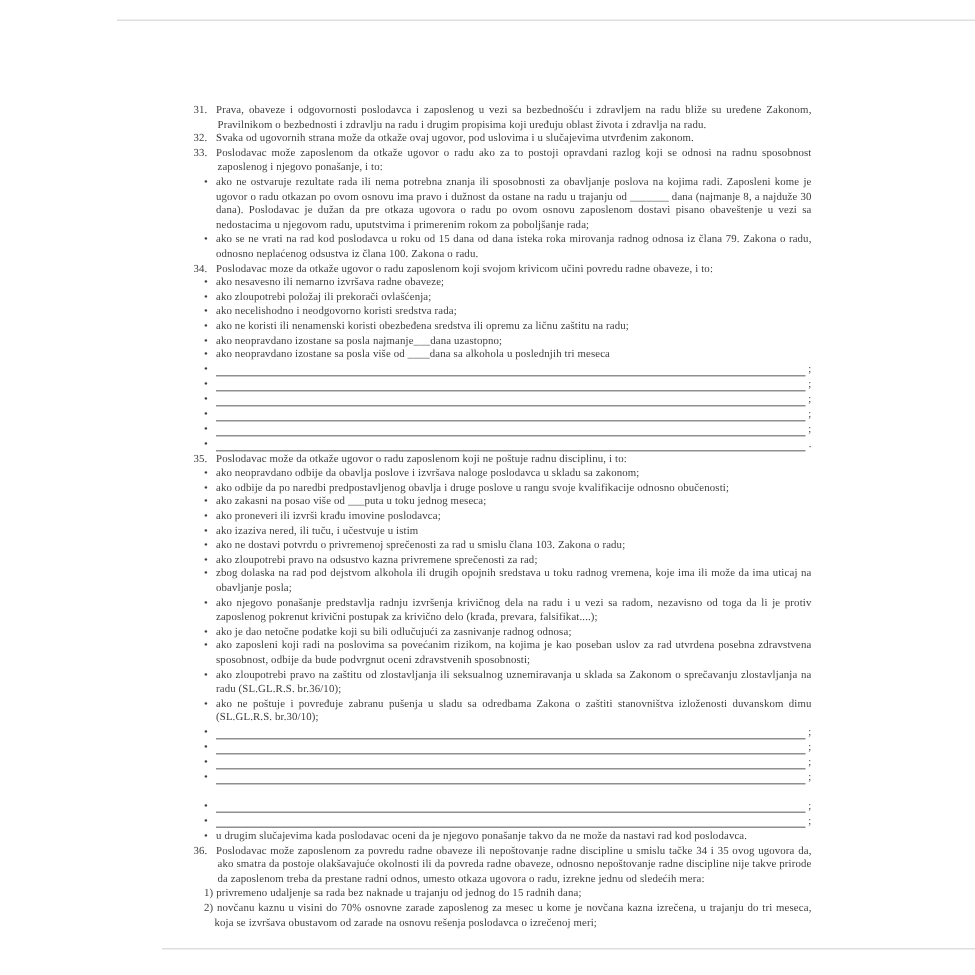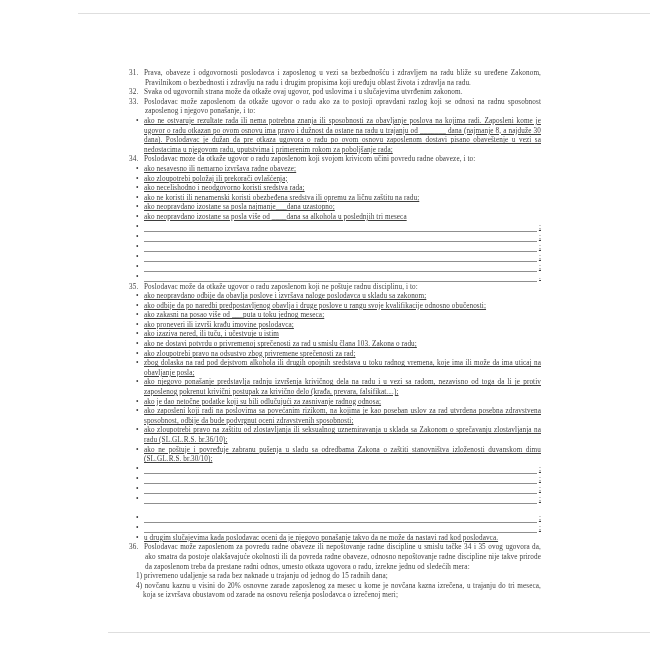--- a/index.html
+++ b/index.html
@@ -18,21 +18,21 @@
     font-size:7.2px;line-height:9.6px;color:#3d3d3d;
     letter-spacing:.1px;
     margin-top:25px;
   }
   .item{margin:0;}
   .item-text{
     padding-left:16px;text-indent:-16px;text-align:justify;
   }
   .num{display:inline-block;width:15px;text-indent:0;}
   ul.bullets{list-style:none;margin:0;padding:0 0 0 15px;}
-  ul.bullets li{position:relative;text-align:justify;text-decoration:underline;}
+  ul.bullets li{position:relative;text-align:justify;}
   ul.bullets li::before{
     content:"\2022";position:absolute;left:-8px;top:0;
   }
   ul.bullets li.blank{display:flex;align-items:flex-end;}
   ul.bullets li.blank .rule{
     flex:1;border-bottom:1px solid #8f8f8f;margin-bottom:1px;height:8px;
   }
   ul.bullets li.blank .endmark{margin-left:2px;flex:0 0 auto;}
   ul.bullets li.gap-before{margin-top:9px;}
   .sub{
@@ -49,20 +49,21 @@
     <div class="item">
       <div class="item-text"><span class="num">31.</span><span>Prava, obaveze i odgovornosti poslodavca i zaposlenog u vezi sa bezbednošću i zdravljem na radu bliže su uređene Zakonom, Pravilnikom o bezbednosti i zdravlju na radu i drugim propisima koji uređuju oblast života i zdravlja na radu.</span></div>
     </div>
     <div class="item">
       <div class="item-text"><span class="num">32.</span><span>Svaka od ugovornih strana može da otkaže ovaj ugovor, pod uslovima i u slučajevima utvrđenim zakonom.</span></div>
     </div>
     <div class="item">
       <div class="item-text"><span class="num">33.</span><span>Poslodavac može zaposlenom da otkaže ugovor o radu ako za to postoji opravdani razlog koji se odnosi na radnu sposobnost zaposlenog i njegovo ponašanje, i to:</span></div>
       <ul class="bullets">
         <li>ako ne ostvaruje rezultate rada ili nema potrebna znanja ili sposobnosti za obavljanje poslova na kojima radi. Zaposleni kome je ugovor o radu otkazan po ovom osnovu ima pravo i dužnost da ostane na radu u trajanju od _______ dana (najmanje 8, a najduže 30 dana). Poslodavac je dužan da pre otkaza ugovora o radu po ovom osnovu zaposlenom dostavi pisano obaveštenje u vezi sa nedostacima u njegovom radu, uputstvima i primerenim rokom za poboljšanje rada;</li>
+        <li>ako se ne vrati na rad kod poslodavca u roku od 15 dana od dana isteka roka mirovanja radnog odnosa iz člana 79. Zakona o radu, odnosno neplaćenog odsustva  iz člana 100. Zakona o radu.</li>
       </ul>
     </div>
     <div class="item">
       <div class="item-text"><span class="num">34.</span><span>Poslodavac moze da otkaže ugovor o radu zaposlenom koji  svojom krivicom učini povredu radne obaveze, i to:</span></div>
       <ul class="bullets">
         <li>ako nesavesno ili nemarno izvršava radne obaveze;</li>
         <li>ako zloupotrebi položaj ili prekorači ovlašćenja;</li>
         <li>ako necelishodno i neodgovorno koristi sredstva rada;</li>
         <li>ako ne koristi ili nenamenski koristi obezbeđena sredstva ili opremu za ličnu zaštitu na radu;</li>
         <li>ako neopravdano izostane sa posla  najmanje___dana uzastopno;</li>
@@ -95,21 +96,21 @@
     </div>
     <div class="item">
       <div class="item-text"><span class="num">35.</span><span>Poslodavac može da otkaže ugovor o radu zaposlenom koji ne poštuje radnu disciplinu, i to:</span></div>
       <ul class="bullets">
         <li>ako neopravdano odbije da obavlja poslove i izvršava naloge poslodavca u skladu sa zakonom;</li>
         <li>ako odbije da po naredbi predpostavljenog obavlja i druge poslove u rangu svoje kvalifikacije odnosno obučenosti;</li>
         <li>ako zakasni na posao više od ___puta u toku jednog meseca;</li>
         <li>ako proneveri ili izvrši krađu imovine poslodavca;</li>
         <li>ako izaziva nered, ili tuču, i učestvuje u istim</li>
         <li>ako ne dostavi potvrdu o privremenoj sprečenosti za rad u smislu člana 103. Zakona o radu;</li>
-        <li>ako zloupotrebi pravo na odsustvo zbog privremene sprečenosti za rad;</li>
+        <li>ako zloupotrebi pravo na odsustvo kazna privremene sprečenosti za rad;</li>
         <li>zbog dolaska na rad pod dejstvom alkohola ili drugih opojnih sredstava u toku radnog vremena, koje ima ili može da ima uticaj na obavljanje posla;</li>
         <li>ako njegovo ponašanje predstavlja radnju izvršenja krivičnog dela na radu i u vezi sa radom, nezavisno od toga da li je protiv zaposlenog pokrenut krivični postupak za krivično delo (krađa, prevara, falsifikat....);</li>
         <li>ako je dao netočne podatke koji su bili odlučujući za zasnivanje radnog odnosa;</li>
         <li>ako zaposleni koji radi na poslovima sa povećanim rizikom, na kojima je kao poseban uslov za rad utvrdena posebna zdravstvena sposobnost, odbije da bude podvrgnut oceni zdravstvenih sposobnosti;</li>
         <li>ako zloupotrebi pravo na zaštitu od zlostavljanja ili seksualnog uznemiravanja u sklada sa Zakonom o sprečavanju zlostavljanja na radu (SL.GL.R.S. br.36/10);</li>
         <li>ako ne poštuje i povređuje zabranu pušenja u sladu sa odredbama Zakona o zaštiti stanovništva izloženosti duvanskom dimu (SL.GL.R.S. br.30/10);</li>
         <li class="blank">
           <span class="rule"></span>
           <span class="endmark">;</span>
         </li>
@@ -132,15 +133,15 @@
         <li class="blank">
           <span class="rule"></span>
           <span class="endmark">;</span>
         </li>
         <li>u drugim slučajevima kada poslodavac oceni da je njegovo ponašanje takvo da ne može da nastavi rad kod poslodavca.</li>
       </ul>
     </div>
     <div class="item">
       <div class="item-text"><span class="num">36.</span><span>Poslodavac može zaposlenom za povredu radne obaveze ili nepoštovanje radne discipline u smislu tačke 34 i 35 ovog ugovora da, ako smatra da postoje olakšavajuće okolnosti ili da povreda radne obaveze, odnosno nepoštovanje radne discipline nije takve prirode da zaposlenom treba da prestane radni odnos, umesto otkaza ugovora o radu, izrekne jednu  od sledećih mera:</span></div>
       <div class="sub">1) privremeno udaljenje sa rada bez naknade u trajanju od jednog do 15 radnih dana;</div>
-      <div class="sub">4) novčanu kaznu u visini do 20% osnovne zarade zaposlenog za mesec u kome je novčana kazna izrečena, u trajanju do tri meseca, koja se izvršava obustavom od zarade na osnovu rešenja poslodavca  o izrečenoj meri;</div>
+      <div class="sub">2) novčanu kaznu u visini do 70% osnovne zarade zaposlenog za mesec u kome je novčana kazna izrečena, u trajanju do tri meseca, koja se izvršava obustavom od zarade na osnovu rešenja poslodavca  o izrečenoj meri;</div>
     </div>
   </div>
 
 </body></html>

